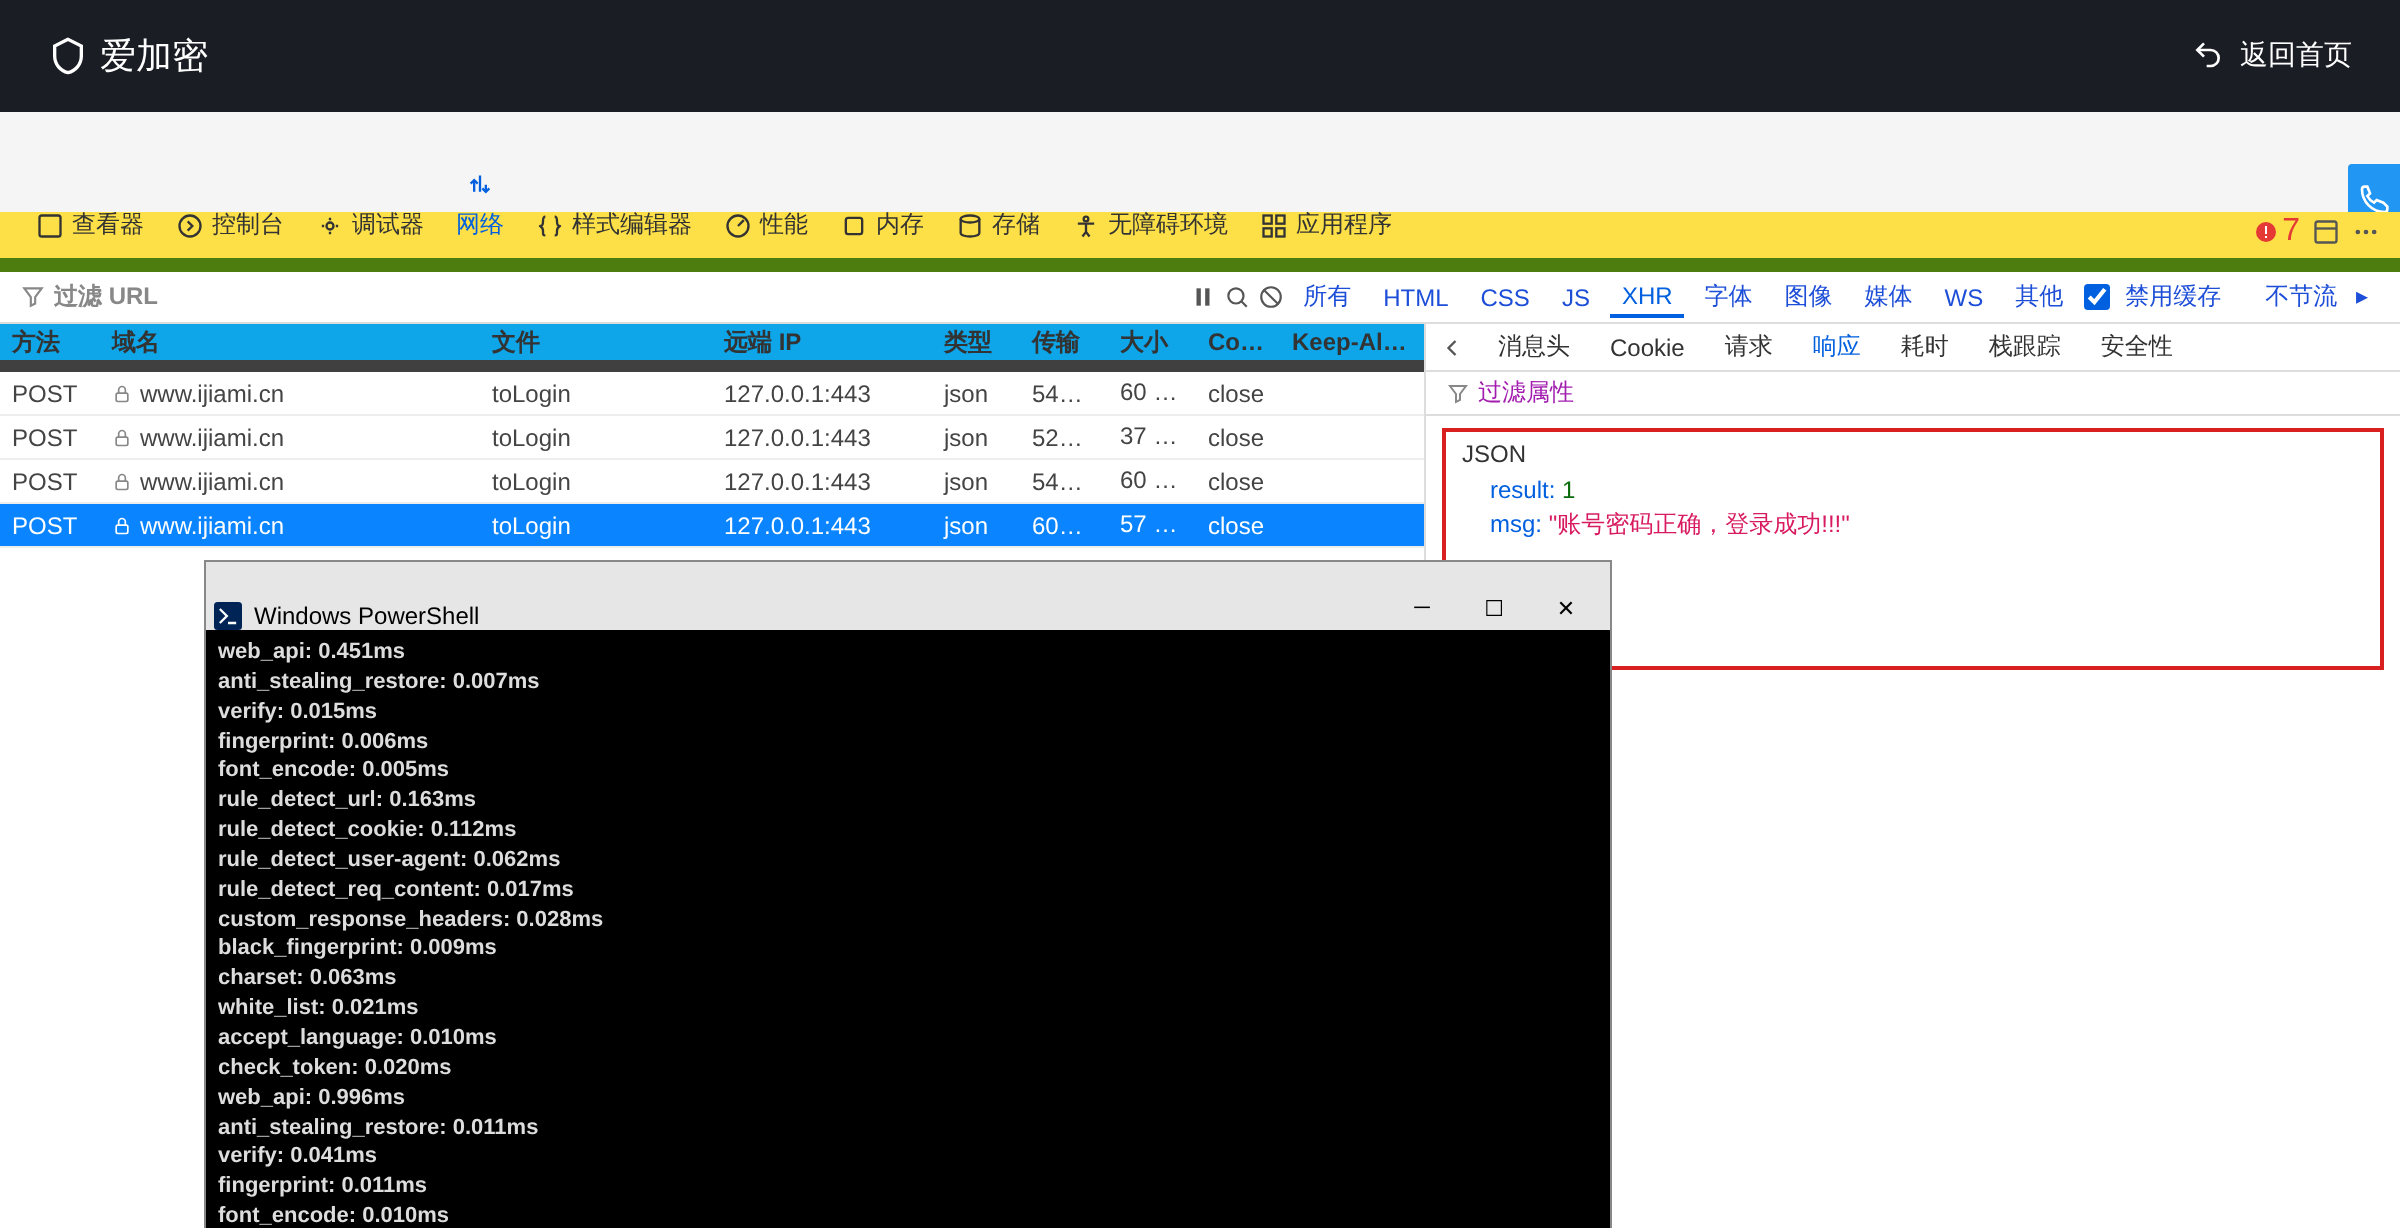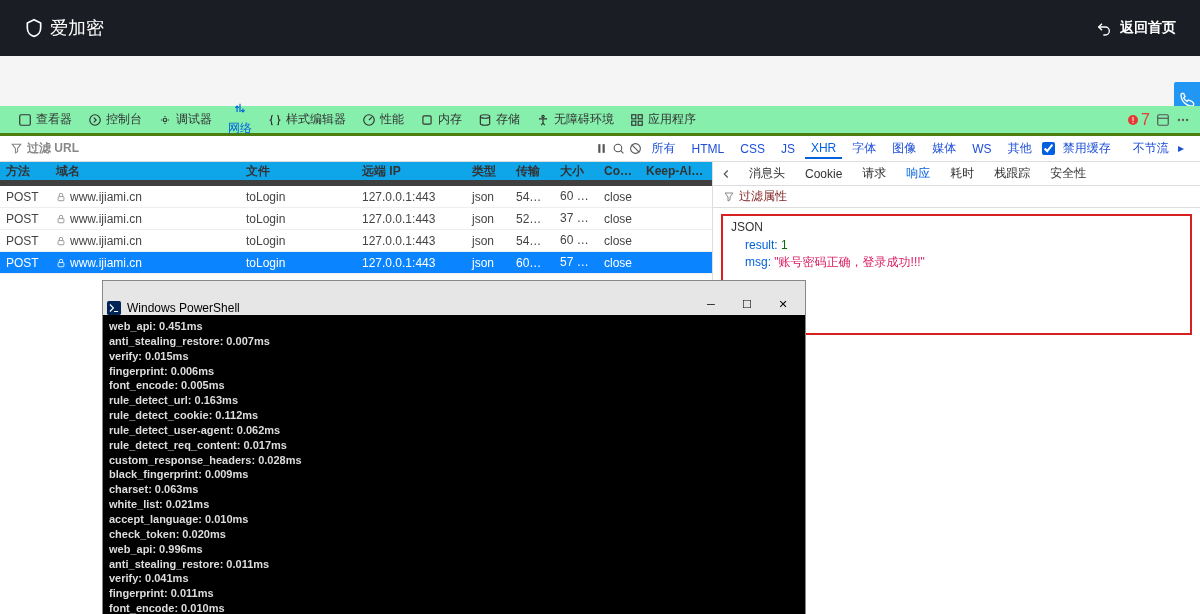--- a/index.html
+++ b/index.html
@@ -1,24 +1,24 @@
 <!DOCTYPE html>
 <html><head>
 <meta charset="utf-8">
 <style>
 * { margin: 0; padding: 0; box-sizing: border-box; font-family: "Microsoft YaHei", -apple-system, sans-serif; }
 body { width: 1200px; height: 614px; background: #f5f5f5; overflow: hidden; position: relative; }
 
 .top-header { background: #1a1d24; height: 56px; display: flex; align-items: center; justify-content: space-between; padding: 0 24px; }
 .logo-area { display: flex; align-items: center; color: #fff; font-size: 18px; font-weight: 500; gap: 6px; }
 .logo-shield { width: 20px; height: 24px; }
-.back-home { display: flex; align-items: flex-end; color: #fff; font-size: 14px; gap: 8px; cursor: pointer; font-weight: bold; }
+.back-home { display: flex; align-items: flex-start; color: #fff; font-size: 14px; gap: 8px; cursor: pointer; }
 .back-home svg { width: 16px; height: 16px; }
 
-.tool-strip { background: #86efac; border-bottom: 3px solid #4d7c0f; display: flex; align-items: center; padding: 4px 10px; position: relative; height: 30px; margin-top: 50px; }
+.tool-strip { background: #fde047; border-bottom: 7px solid #4d7c0f; display: flex; align-items: flex-end; padding: 4px 10px; position: relative; height: 30px; margin-top: 50px; }
 .tool-item { display: inline-flex; align-items: center; gap: 4px; padding: 4px 8px; font-size: 12px; color: #333; cursor: pointer; }
 .tool-item.active { color: #0060df; flex-direction: column; }
 .tool-item svg { width: 14px; height: 14px; }
 .tool-right { margin-left: auto; display: flex; align-items: center; gap: 6px; }
 .warn-badge { display: inline-flex; align-items: center; gap: 2px; }
 .warn-badge svg { width: 12px; height: 12px; }
 
 .filter-row { background: #fff; border-bottom: 1px solid #ddd; display: flex; align-items: center; padding: 2px 10px; height: 26px; }
 .filter-input { display: flex; align-items: center; gap: 4px; font-size: 12px; color: #888; font-weight: bold; }
 .filter-right { margin-left: auto; display: flex; align-items: center; gap: 4px; font-size: 12px; }
@@ -36,21 +36,21 @@
 .net-header > div, .net-row > div { padding: 2px 6px; overflow: hidden; white-space: nowrap; text-overflow: ellipsis; }
 .net-row { height: 22px; border-bottom: 1px solid #eee; color: #444; cursor: pointer; }
 .net-row.selected { background: #0a84ff; color: #fff; }
 .domain-cell { display: inline-flex; align-items: center; gap: 4px; }
 .lock-icon { width: 10px; height: 10px; }
 
 .resp-tabs { display: flex; border-bottom: 1px solid #ddd; font-size: 12px; height: 24px; align-items: center; padding-left: 6px; gap: 0; }
 .resp-tabs span { padding: 4px 10px; cursor: pointer; color: #333; }
 .resp-tabs span.active { color: #0060df; }
 .resp-tabs svg { width: 14px; height: 14px; margin-right: 6px; }
-.filter-attr { display: flex; align-items: center; gap: 4px; font-size: 12px; color: #7f1d1d; padding: 2px 10px; border-bottom: 1px solid #ddd; height: 22px; }
+.filter-attr { display: flex; align-items: center; gap: 4px; font-size: 12px; color: #a21caf; padding: 2px 10px; border-bottom: 1px solid #ddd; height: 22px; }
 .json-panel { margin: 6px 8px 0 8px; border: 2px solid #d82020; padding: 4px 8px 60px 8px; font-size: 12px; position: relative; }
 .json-title { color: #333; margin-bottom: 4px; }
 .json-line { padding-left: 14px; margin-bottom: 2px; }
 .json-key { color: #0060df; }
 .json-num { color: #0b6a0b; }
 .json-str { color: #d81b60; }
 
 .ps-window { position: absolute; left: 102px; top: 280px; width: 704px; background: #000; border: 1px solid #888; font-size: 11px; }
 .ps-titlebar { background: #e6e6e6; color: #000; display: flex; align-items: flex-end; height: 34px; padding: 0 4px; }
 .ps-titlebar svg { width: 14px; height: 14px; margin-right: 6px; }

